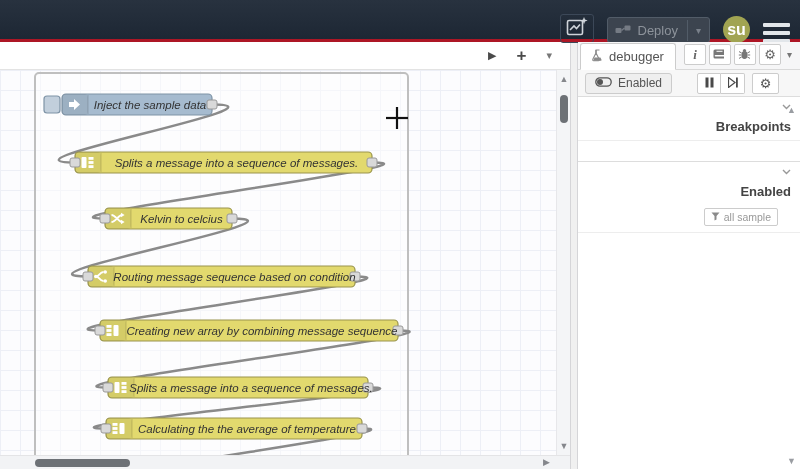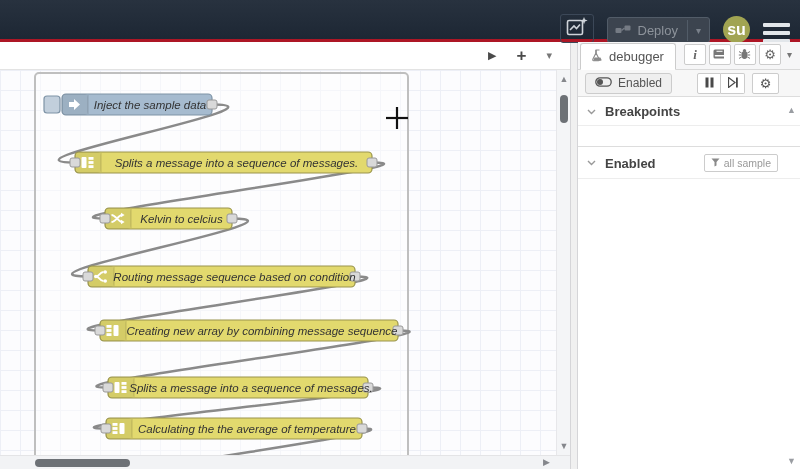--- a/index.html
+++ b/index.html
@@ -52,21 +52,21 @@
 
   .debug-toolbar { height:27px; background:#f7f7f7; border-bottom:1px solid #ddd; display:flex; align-items:center; padding:0 7px; }
   .enabled-btn { display:flex; align-items:center; gap:6px; border:1px solid #ccc; background:#efefef; border-radius:3px; height:21px; padding:0 9px; font-size:12px; color:#555; cursor:pointer; }
   .dt-right { margin-left:auto; display:flex; gap:7px; align-items:center; margin-right:14px; }
   .mini-pair { display:flex; }
   .mini-btn { width:24px; height:21px; border:1px solid #ccc; background:#fff; display:flex; align-items:center; justify-content:center; cursor:pointer; }
   .mini-btn.first { border-radius:2px 0 0 2px; }
   .mini-btn.second { border-left:none; border-radius:0 2px 2px 0; }
   .gear-btn { width:27px; height:21px; border:1px solid #ccc; background:#fff; border-radius:2px; display:flex; align-items:center; justify-content:center; color:#555; font-size:13px; cursor:pointer; }
 
-  .section-header { padding:7px 9px 6px 9px; display:flex; align-items:center; gap:9px; border-bottom:1px solid #ededed; }
+  .section-header { padding:7px 9px 6px 9px; display:flex; align-items:flex-end; gap:9px; border-bottom:1px solid #ededed;flex-direction:column; }
   .section-title { font-weight:bold; font-size:13px; color:#444; }
   .section-body { border-bottom:1px solid #ddd; }
   .bp-body { height:21px; }
   .chev { display:flex; color:#999; }
   .filter-btn { margin-left:auto; margin-right:13px; display:flex; align-items:center; gap:4px; border:1px solid #ccc; border-radius:2px; background:#fff; height:18px; padding:0 6px; font-size:10.5px; color:#999; cursor:pointer; }
   .sb-arr-up { position:absolute; right:4px; top:63px; font-size:9px; color:#9a9da2; cursor:pointer; }
   .sb-arr-down { position:absolute; right:4px; bottom:3px; font-size:9px; color:#9a9da2; cursor:pointer; }
 </style>
 </head>
 <body>

